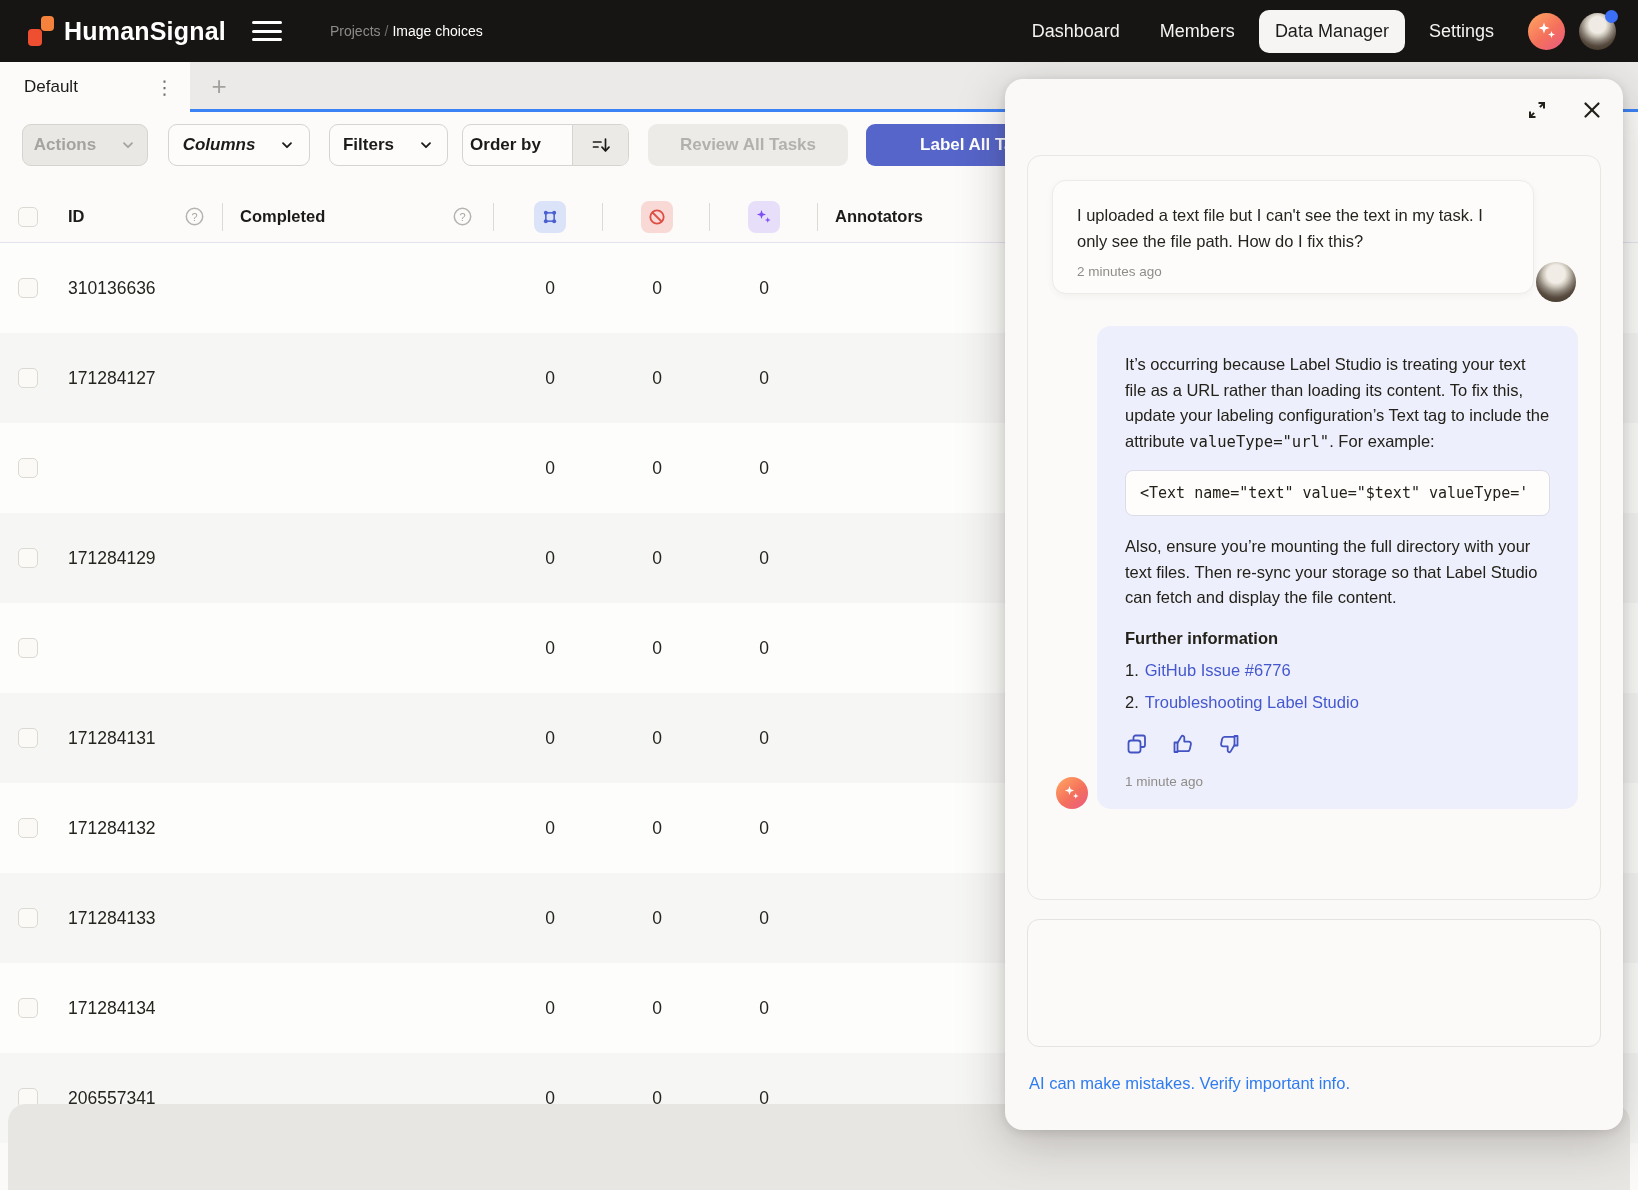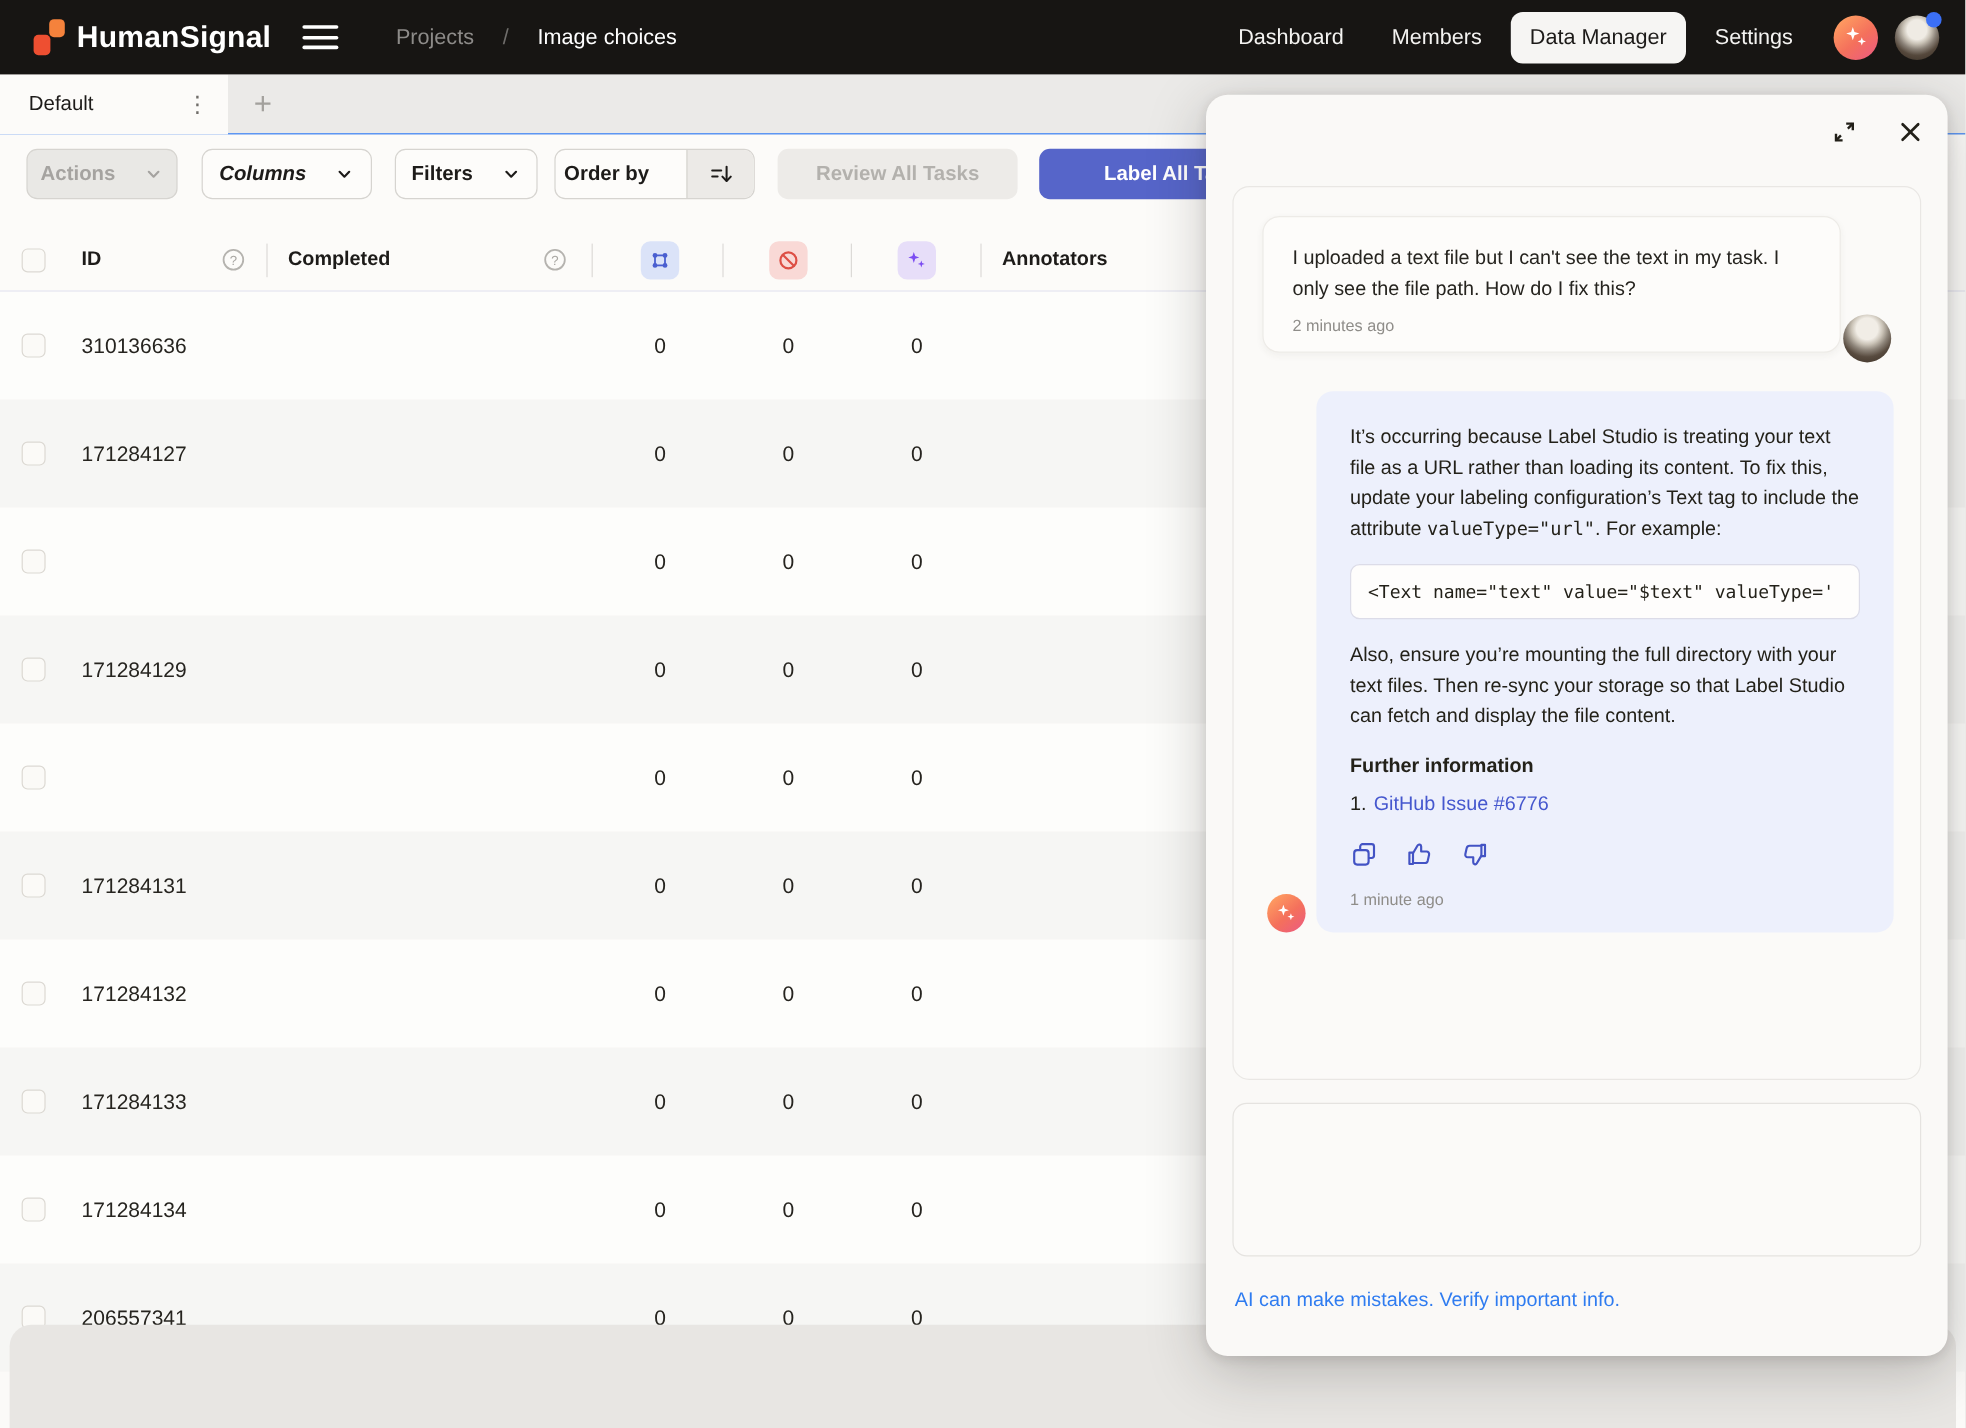--- a/index.html
+++ b/index.html
@@ -8,36 +8,36 @@
 
   
   .topnav { position:absolute; left:0; top:0; width:1638px; height:62px; background:#171513; display:flex; align-items:center; z-index:40; }
   .brand { display:flex; align-items:center; gap:10px; margin-left:28px; }
   .logo-mark { position:relative; width:26px; height:32px; }
   .logo-mark .sq1 { position:absolute; right:0; top:1px; width:13px; height:15px; border-radius:4px; background:#f5823c; }
   .logo-mark .sq2 { position:absolute; left:0; bottom:1px; width:14px; height:17px; border-radius:4px; background:#ee4f31; }
   .brand-name { color:#ffffff; font-size:25px; font-weight:700; letter-spacing:.2px; }
   .hamburger { margin-left:26px; width:30px; height:24px; display:flex; flex-direction:column; justify-content:space-between; padding:2px 0; cursor:pointer; }
   .hamburger span { display:block; height:3px; border-radius:2px; background:#ffffff; }
-  .breadcrumb { display:flex; align-items:center; gap:24px; margin-left:48px; font-size:18px; }
+  .breadcrumb { display:flex; align-items:center; gap:4px; margin-left:48px; font-size:14px; }
   .crumb-section { color:#8d8b89; }
   .crumb-sep { color:#6f6d6b; }
   .crumb-current { color:#ffffff; }
   .nav-right { margin-left:auto; display:flex; align-items:center; gap:8px; margin-right:22px; }
   .nav-item { color:#f4f3f1; font-size:18px; padding:11px 16px; border-radius:10px; cursor:pointer; white-space:nowrap; }
   .nav-item.active { background:#f6f5f3; color:#1d1b19; }
   .ai-orb { position:relative; width:37px; height:37px; border-radius:50%; margin-left:10px; cursor:pointer;
             background:linear-gradient(140deg,#ffa061 8%,#f4705c 55%,#ec5c7f 95%); }
   .ai-orb svg, .ai-avatar svg { position:absolute; inset:0; margin:auto; }
   .nav-avatar { position:relative; width:37px; height:37px; border-radius:50%; margin-left:6px; cursor:pointer;
                 background:radial-gradient(circle at 50% 32%, #efebe4 0 26%, #c7c0b4 38%, #8a8177 52%, #55483c 68%, #352b22 100%); }
   .nav-avatar .badge { position:absolute; right:-2px; top:-3px; width:13px; height:13px; border-radius:50%; background:#3b6ff5; }
 
   
-  .tabbar { position:absolute; left:0; top:62px; width:1638px; height:50px; background:#ebeae8; border-bottom:1px solid #3b82f6; z-index:5; }
+  .tabbar { position:absolute; left:0; top:62px; width:1638px; height:50px; background:#ebeae8; border-bottom:3px solid #3b82f6; z-index:5; }
   .tab-active { position:absolute; left:0; top:0; width:190px; height:50px; background:#fcfbf9; display:flex; align-items:center; }
   .tab-label { font-size:17px; color:#1d1b19; margin-left:24px; }
   .tab-kebab { margin-left:auto; margin-right:16px; color:#6f6d69; font-size:19px; cursor:pointer; line-height:1; }
   .tab-add { position:absolute; left:205px; top:11px; width:28px; height:28px; color:#a3a19d; font-size:26px; line-height:26px; text-align:center; cursor:pointer; }
 
   
   .toolbar { position:absolute; left:0; top:112px; width:1638px; height:78px; background:#fcfbf9; z-index:4; }
   .btn { position:absolute; top:12px; height:42px; border-radius:9px; display:flex; align-items:center; justify-content:center; gap:24px;
          font-size:17px; font-weight:600; color:#1d1b19; background:#fdfcfa; border:1px solid #d6d4d0; cursor:pointer; }
   .btn .chev { display:flex; }
@@ -390,20 +390,23 @@
       </div>
 
       <div class="ai-row">
         <div class="ai-bubble">
           <div class="msg-text"><span>It’s occurring because Label Studio is treating your text file as a URL rather than loading its content. To fix this, update your labeling configuration’s Text tag to include the attribute </span><span class="inline-code">valueType="url"</span><span>. For example:</span></div>
           <div class="codeblock">&lt;Text name="text" value="$text" valueType='</div>
           <div class="msg-text">Also, ensure you’re mounting the full directory with your text files. Then re-sync your storage so that Label Studio can fetch and display the file content.</div>
           <div class="further-title">Further information</div>
           <div class="link-item">
             <span class="link-num">1.</span><a class="link-a">GitHub Issue #6776</a>
+          </div>
+          <div class="link-item">
+            <span class="link-num">2.</span><a class="link-a">Troubleshooting Label Studio</a>
           </div>
           <div class="fb-row">
             <span class="fb-btn">
               <svg width="24" height="24" viewBox="0 0 24 24" fill="none" stroke="currentColor" stroke-width="1.8" stroke-linejoin="round">
                   <rect x="3.5" y="8.5" width="12" height="12" rx="2.5"></rect>
                   <path d="M8.5 8.5 V5.5 a2 2 0 0 1 2-2 h7.5 a2 2 0 0 1 2 2 v7.5 a2 2 0 0 1-2 2 h-2.5"></path>
                 </svg>
             </span>
             <span class="fb-btn">
               <svg width="24" height="24" viewBox="0 0 24 24" fill="none" stroke="currentColor" stroke-width="1.8" stroke-linejoin="round" stroke-linecap="round">

